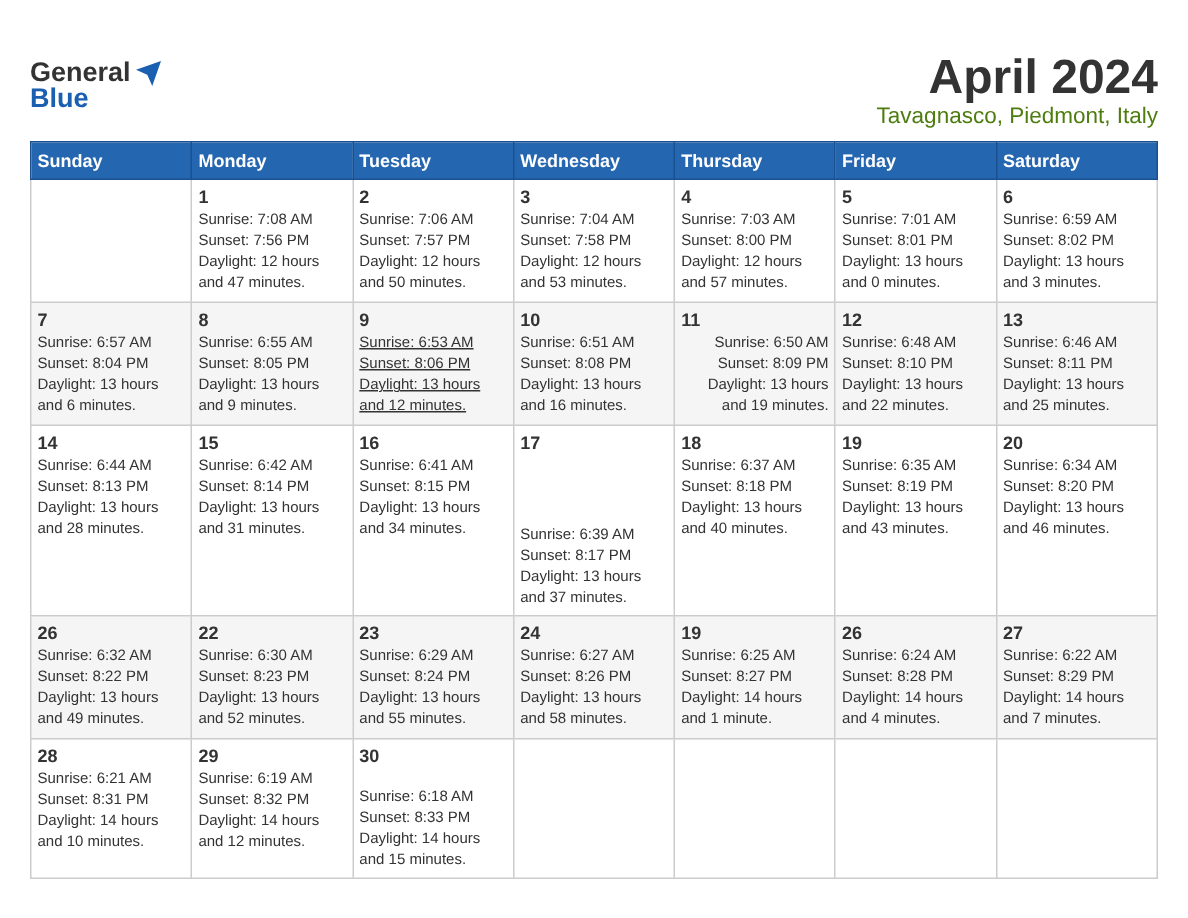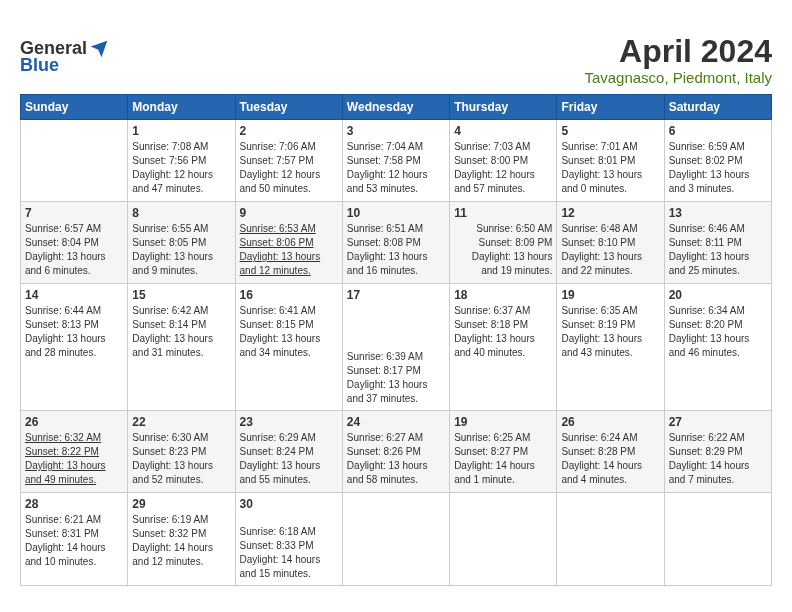--- a/index.html
+++ b/index.html
@@ -269,21 +269,21 @@
             <span class="day-num">20</span>
             <div class="day-info" style="white-space: pre-line;">Sunrise: 6:34 AM
 Sunset: 8:20 PM
 Daylight: 13 hours
 and 46 minutes.</div>
           </td>
         </tr>
         <tr>
           <td>
             <span class="day-num">26</span>
-            <div class="day-info" style="white-space: pre-line; text-decoration: underline;">Sunrise: 6:32 AM
+            <div class="day-info" style="white-space: pre-line;">Sunrise: 6:32 AM
 Sunset: 8:22 PM
 Daylight: 13 hours
 and 49 minutes.</div>
           </td>
           <td>
             <span class="day-num">22</span>
             <div class="day-info" style="white-space: pre-line;">Sunrise: 6:30 AM
 Sunset: 8:23 PM
 Daylight: 13 hours
 and 52 minutes.</div>

